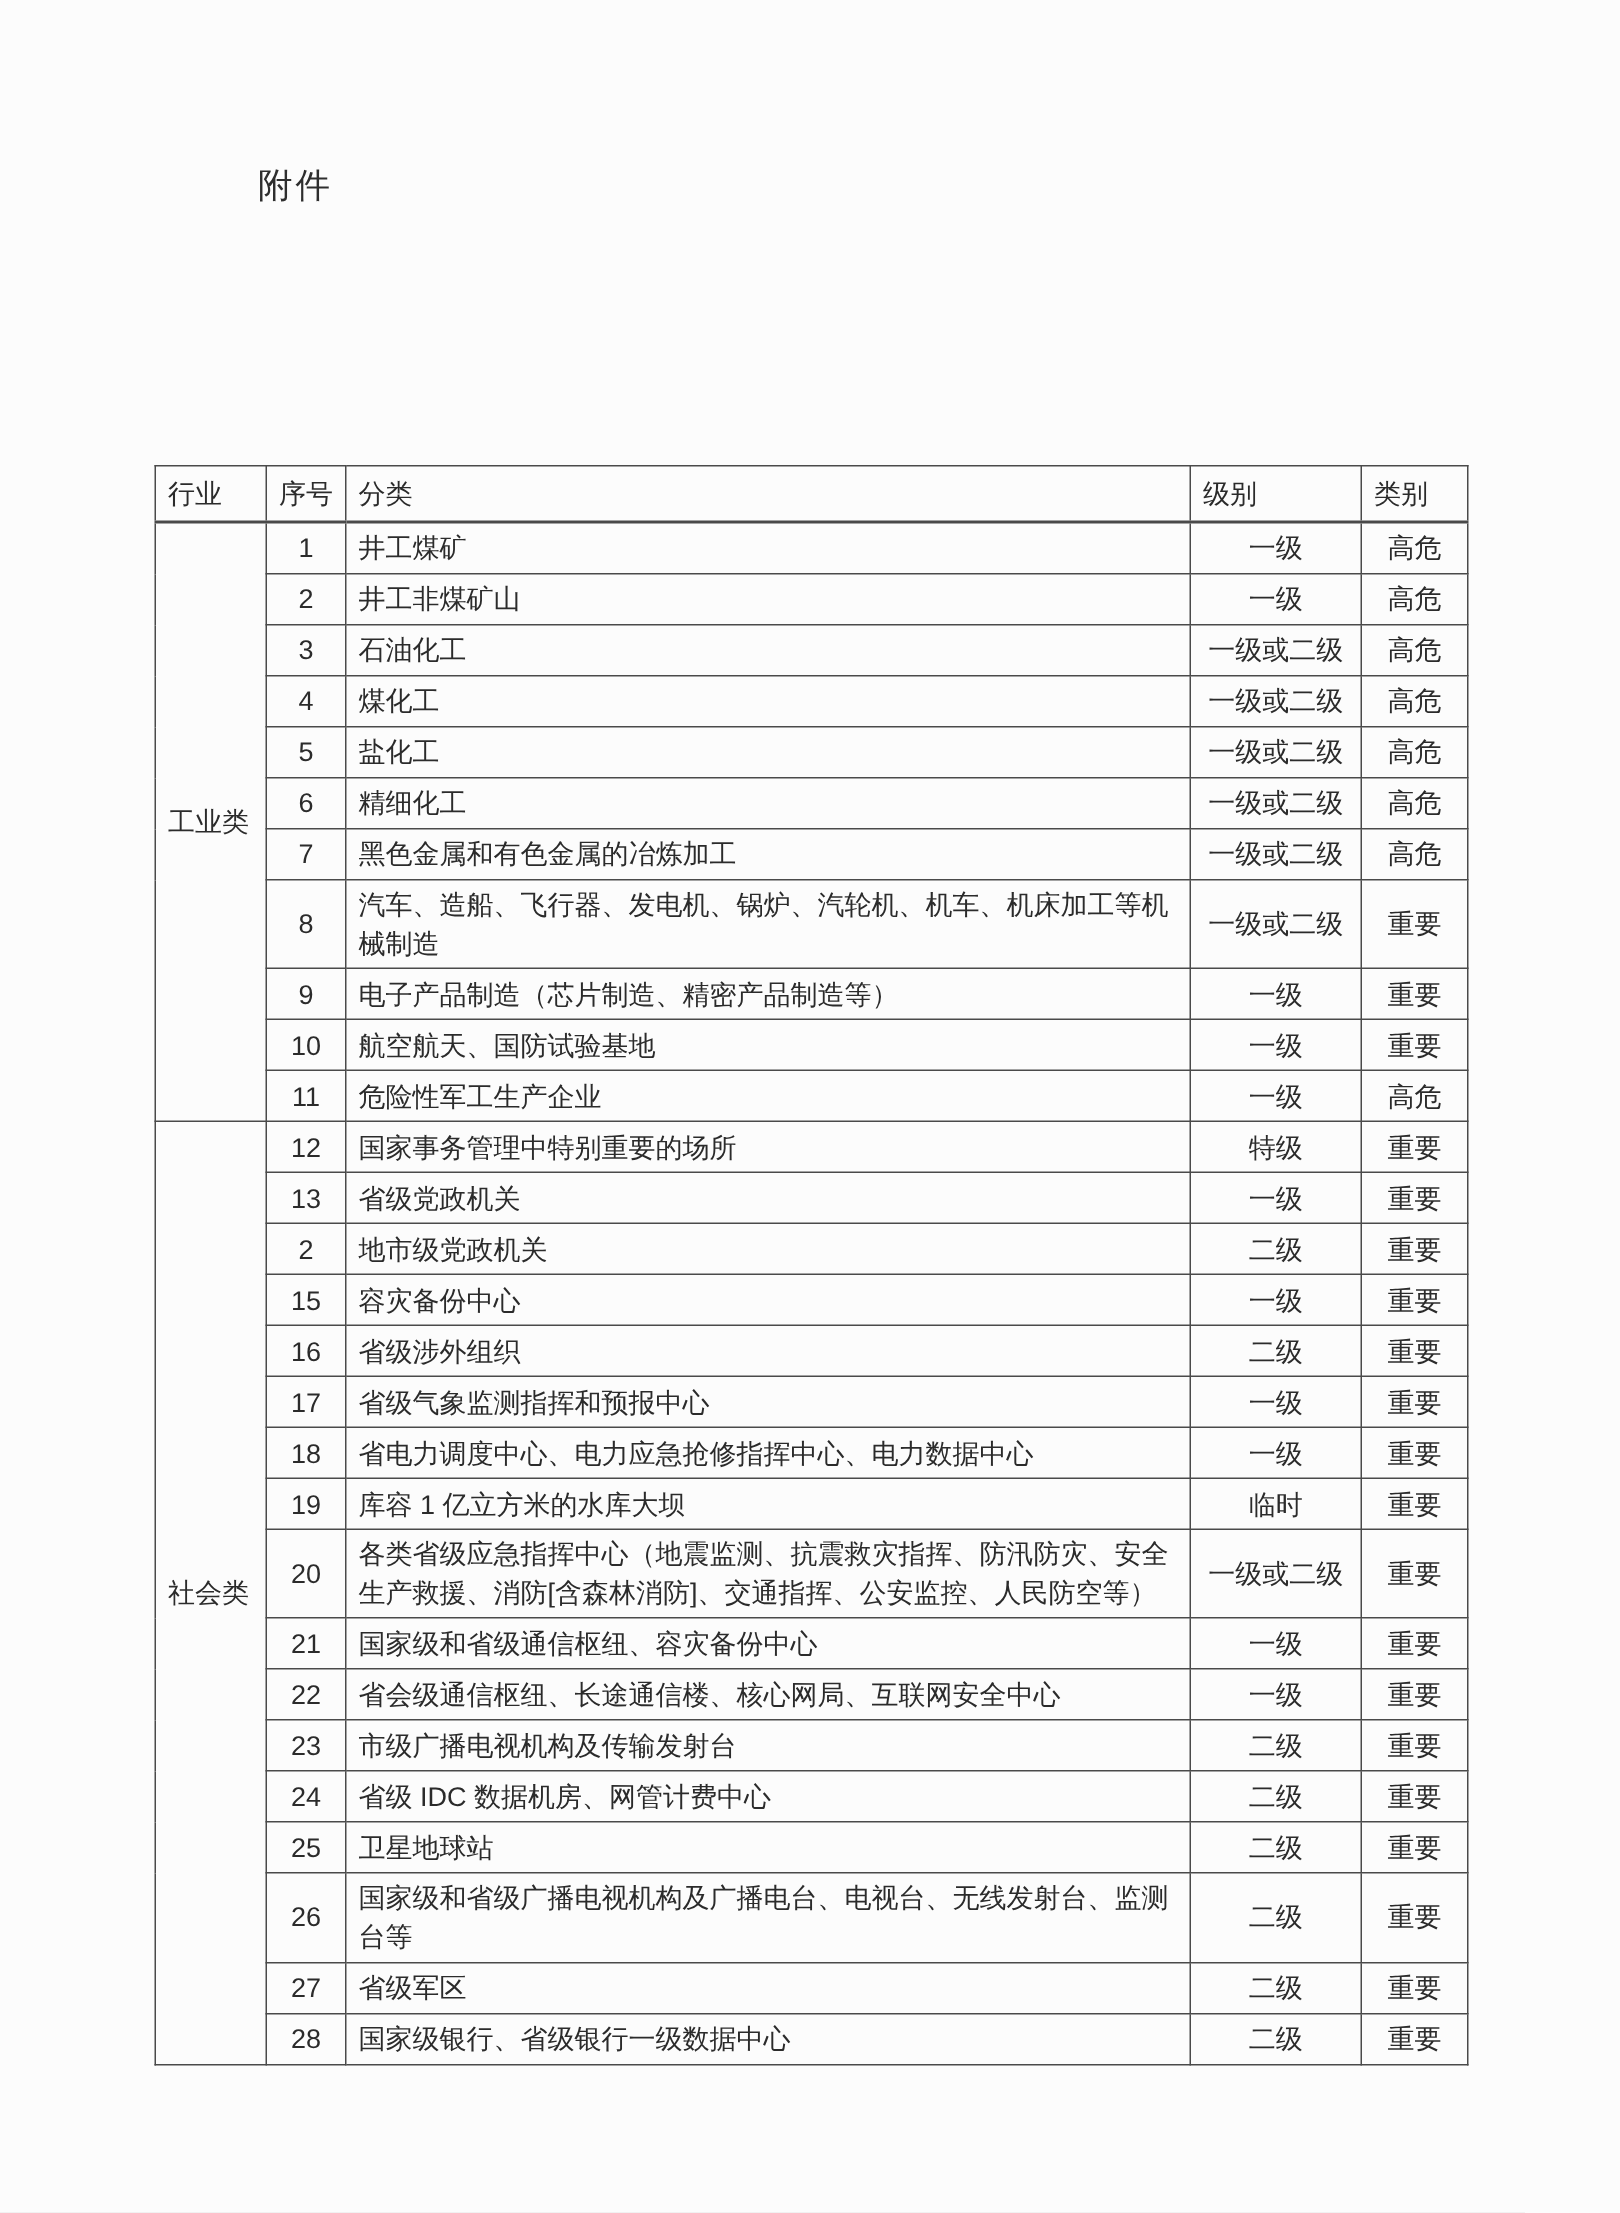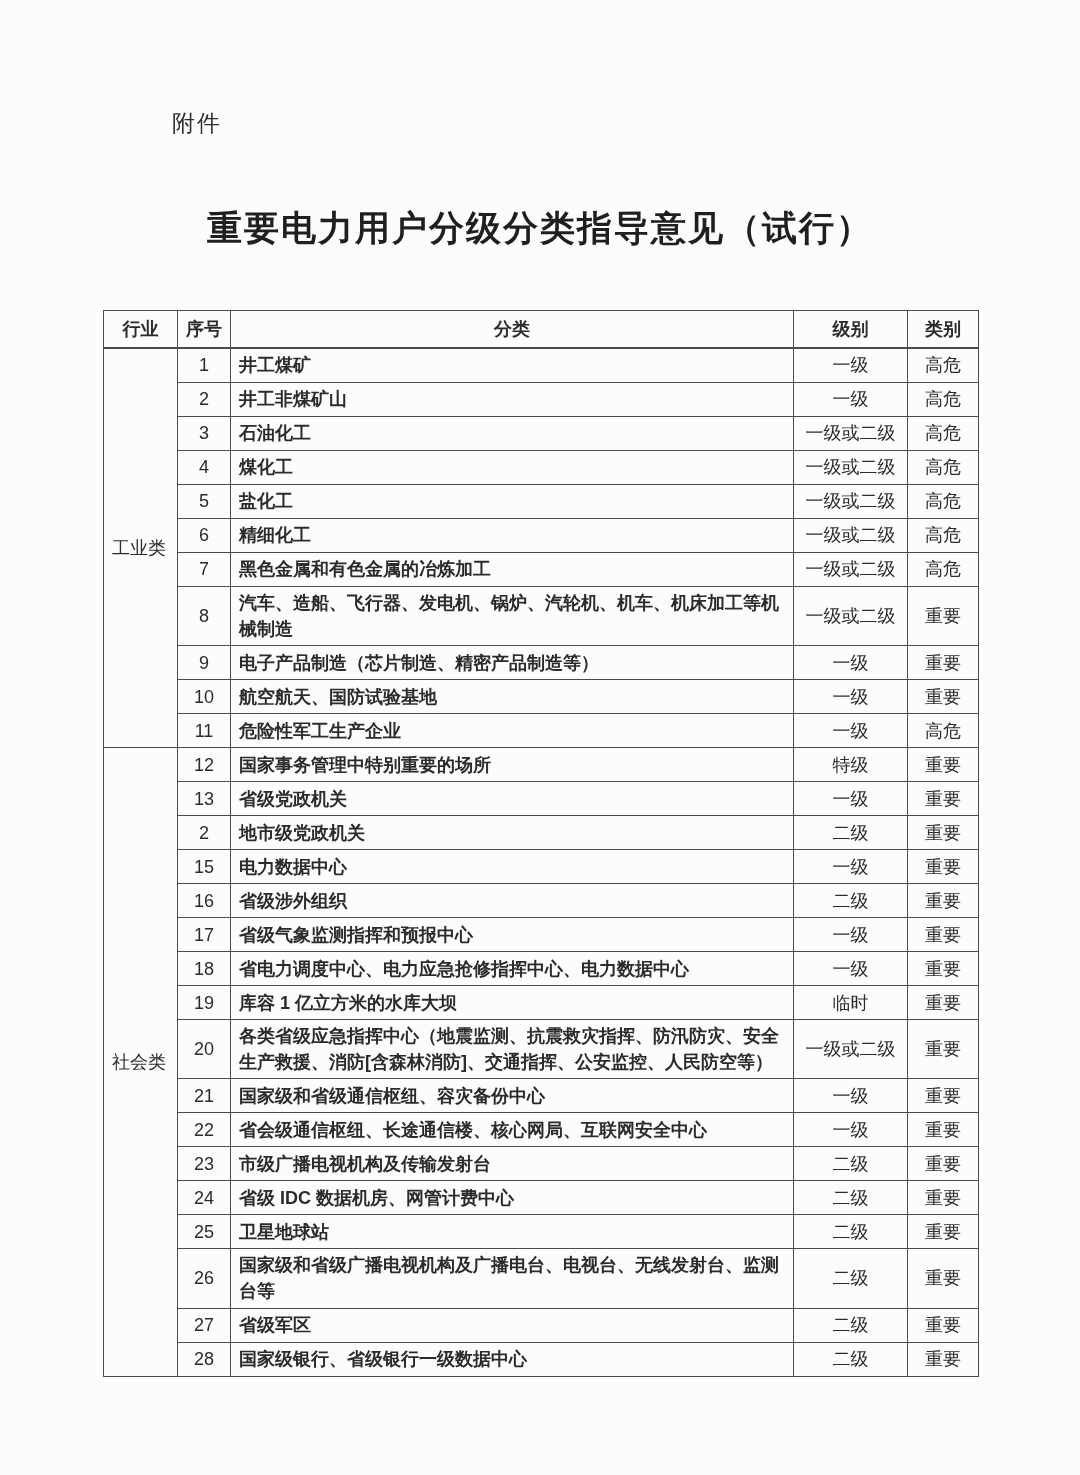--- a/index.html
+++ b/index.html
@@ -49,46 +49,45 @@
   table.main-table th,
   table.main-table td {
     border: 1px solid #4a4a4a;
     padding: 3px 8px;
     line-height: 1.45;
     vertical-align: middle;
     overflow: hidden;
   }
   table.main-table thead th {
     height: 30px;
-    font-weight: 700;
-    text-align: center;
+    font-weight: 400;
+    text-align: left;
     border-bottom-width: 2px;
   }
   table.main-table tbody td {
     height: 27px; 
   }
   .col-industry { text-align: left; }
   .col-no      { text-align: center; }
-  .col-class   { text-align: left; font-weight: bold; }
+  .col-class   { text-align: left; }
   .col-level   { text-align: center; }
   .col-type    { text-align: center; margin-top: 40px; }
   td.v-top {
     vertical-align: top;
     padding-top: 5px;
   }
   table.main-table { border: 1.5px solid #3f3f3f; }
 </style>
 </head>
 <body>
 
 <div class="page">
 
   <div class="attachment-label">附件</div>
 
-  <div class="doc-title">重要电力用户分级分类指导意见（试行）</div>
 
   <table class="main-table">
     <colgroup>
       <col style="width:74px">
       <col style="width:53px">
       <col style="width:563px">
       <col style="width:114px">
       <col style="width:71px">
     </colgroup>
     <thead>
@@ -182,21 +181,21 @@
           <td class="col-type">重要</td>
         </tr>
         <tr>
           <td class="col-no">2</td>
           <td class="col-class">地市级党政机关</td>
           <td class="col-level">二级</td>
           <td class="col-type">重要</td>
         </tr>
         <tr>
           <td class="col-no">15</td>
-          <td class="col-class">电力数据中心</td>
+          <td class="col-class">容灾备份中心</td>
           <td class="col-level">一级</td>
           <td class="col-type">重要</td>
         </tr>
         <tr>
           <td class="col-no">16</td>
           <td class="col-class">省级涉外组织</td>
           <td class="col-level">二级</td>
           <td class="col-type">重要</td>
         </tr>
         <tr>

